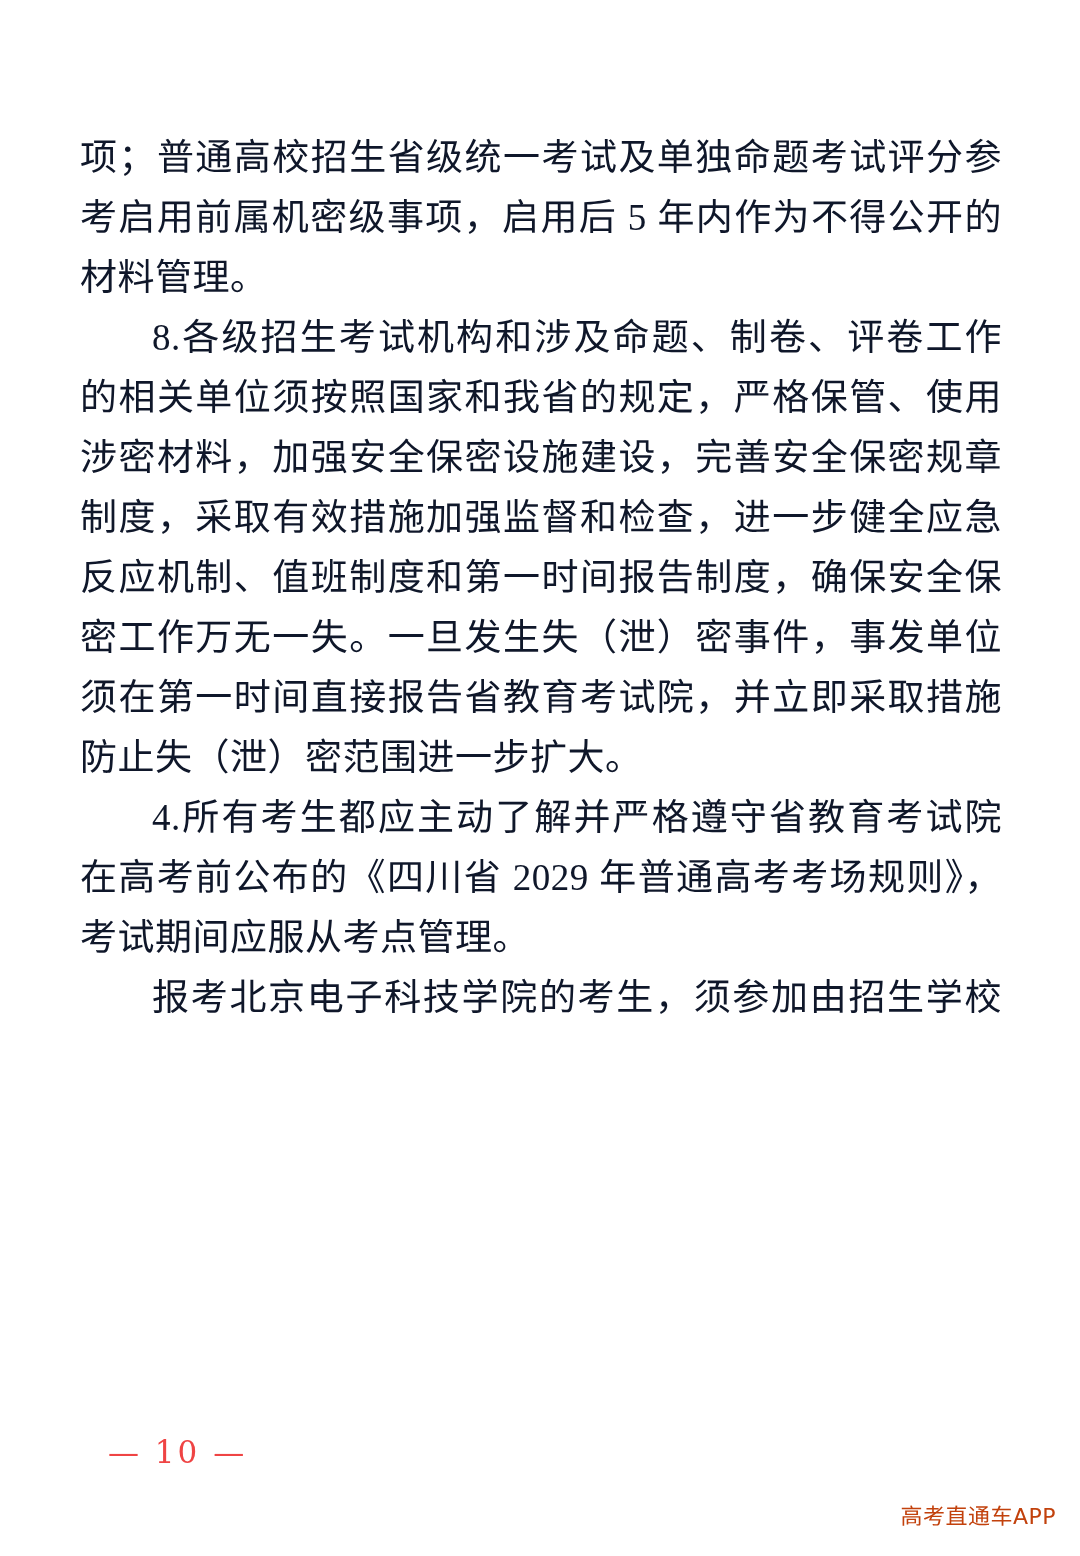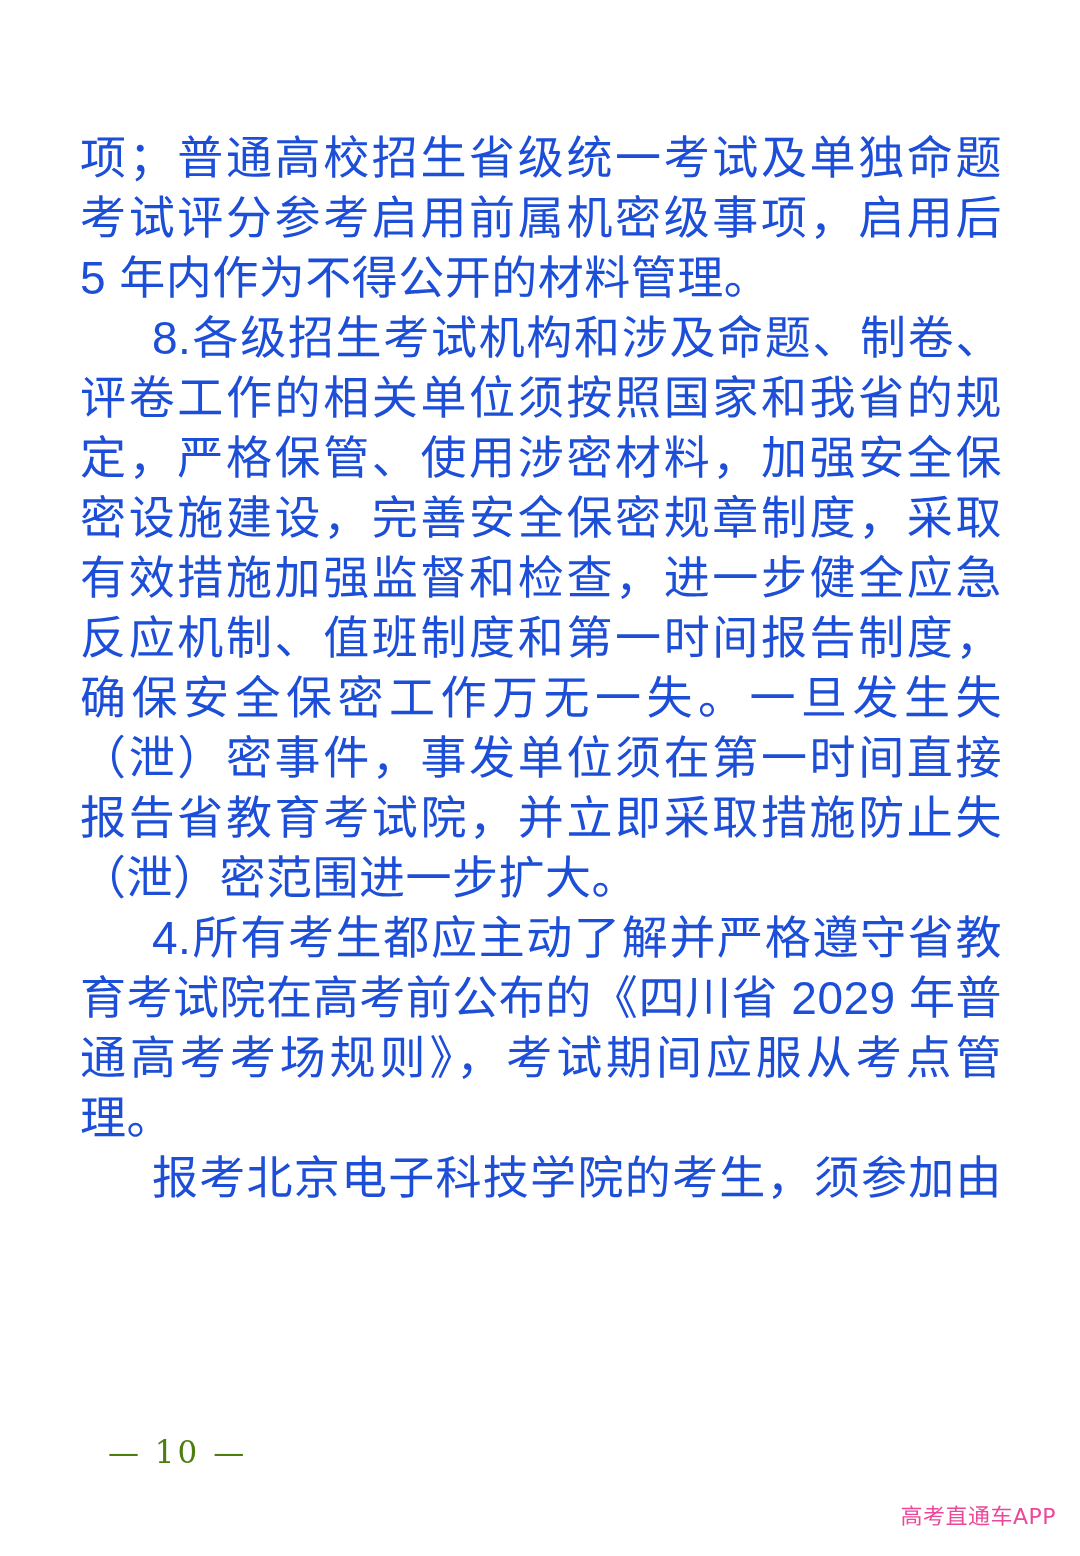--- a/index.html
+++ b/index.html
@@ -20,23 +20,23 @@
   
   .doc-body {
     position: absolute;
     left: 80px;
     top: 128px;
     width: 922px;
   }
 
   .para {
     margin: 0 0 0 0;
-    color: #1d4ed8;
-    font-family: Liberation Sans, sans-serif;
-    font-size: 46px;
+    color: #0f172a;
+    font-family: Liberation Serif, serif;
+    font-size: 37px;
     line-height: 60px;
     letter-spacing: 0.5px;
     text-align: justify;
     text-justify: inter-character;
     text-align-last: left;
     word-break: break-all;
     -webkit-font-smoothing: antialiased;
   }
 
   .para.indent {
@@ -51,33 +51,33 @@
   .para.clipped {
     max-height: 60px;
     overflow: hidden;
   }
 
   
   .page-number {
     position: absolute;
     left: 108px;
     top: 1434px;
-    color: #4d7c0f;
+    color: #ef4444;
     font-family: "DejaVu Serif", "Liberation Serif", serif;
     font-size: 31px;
     letter-spacing: 3px;
     white-space: nowrap;
   }
 
   
   .watermark {
     position: absolute;
     right: 24px;
     top: 1498px;
-    color: #ec4899;
+    color: #c2410c;
     font-family: "DejaVu Sans", "Liberation Sans", sans-serif;
     font-size: 22px;
     letter-spacing: 0.5px;
     white-space: nowrap;
     margin-left: 32px;
   }
 </style>
 </head>
 <body>
 

